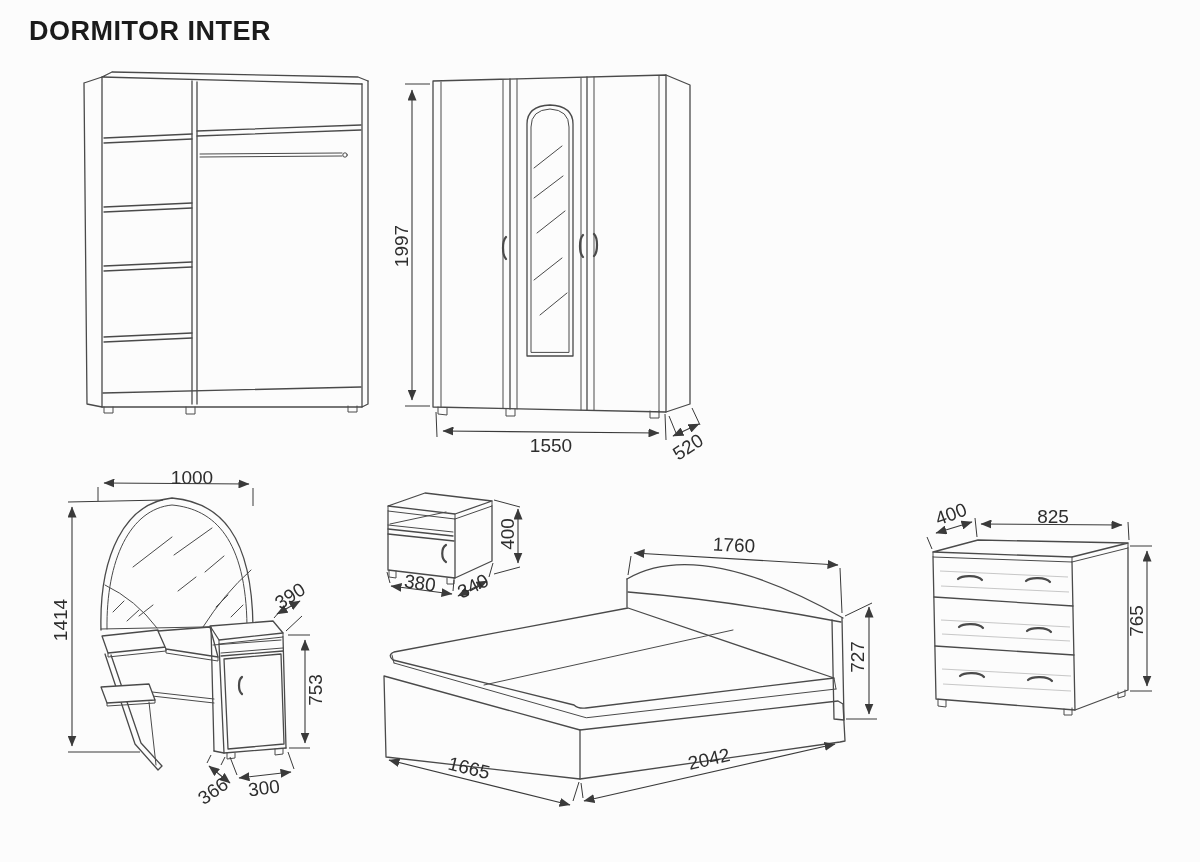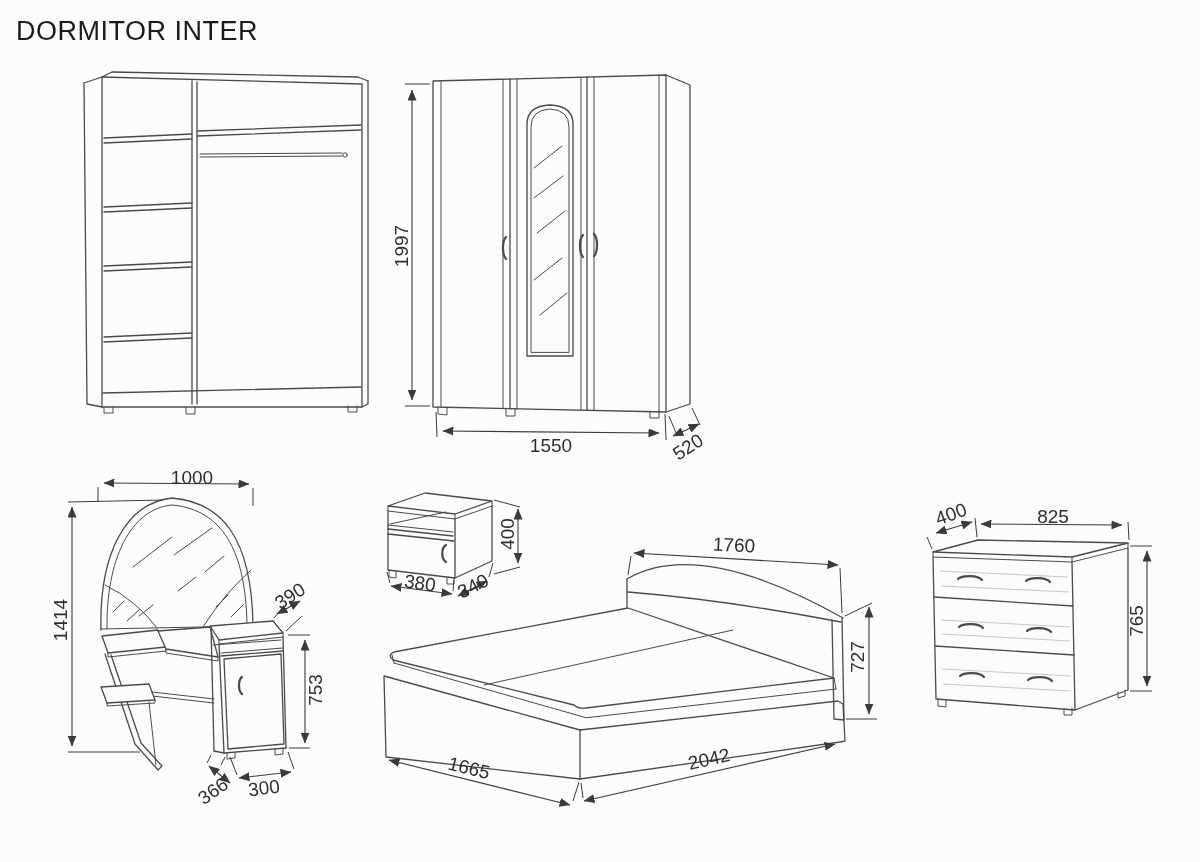--- a/index.html
+++ b/index.html
@@ -4,22 +4,22 @@
 <style>
   :root{
     --background:#fcfcfc; --line:#4a4a4a; --dimension:#3a3a3a; --label:#2e2e2e; --title:#1b1b1b;
   }
   html,body{margin:0;padding:0;}
   body{
     width:1200px;height:862px;background:var(--background);
     font-family:"Liberation Sans", sans-serif; position:relative; overflow:hidden;
   }
   .sheet-title{
-    position:absolute; left:16px; top:16px;
-    font-size:27px; font-weight:400; letter-spacing:.5px; color:var(--title);
+    position:absolute; left:29px; top:16px;
+    font-size:27px; font-weight:700; letter-spacing:.5px; color:var(--title);
   }
   svg{position:absolute;left:0;top:0;}
   .ln{stroke:var(--line);stroke-width:1.3;fill:none;stroke-linecap:round;stroke-linejoin:round;}
   .fw{fill:var(--background);}
   .thin{stroke-width:1;}
   .grain{stroke:#b9b9b9;stroke-width:.8;fill:none;}
   .hdl{stroke:var(--line);stroke-width:2.2;fill:none;stroke-linecap:round;}
   .dl{stroke:var(--dimension);stroke-width:1.1;fill:none;}
   .xl{stroke:var(--dimension);stroke-width:1;fill:none;}
   .dlb{font-size:19px;fill:var(--label);text-anchor:middle;dominant-baseline:central;}

